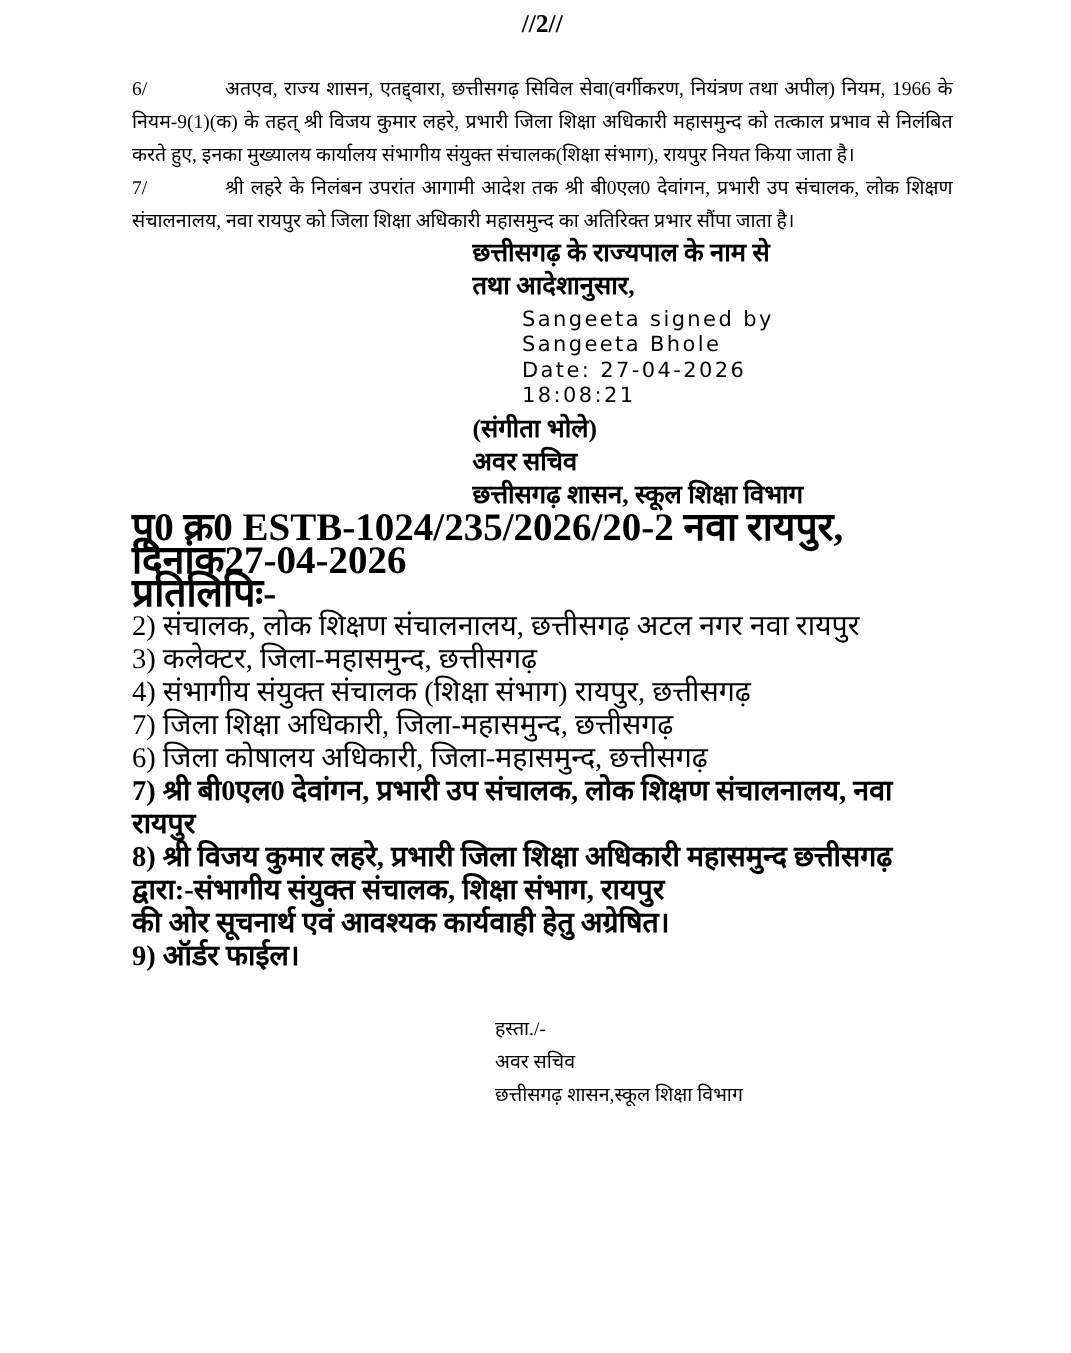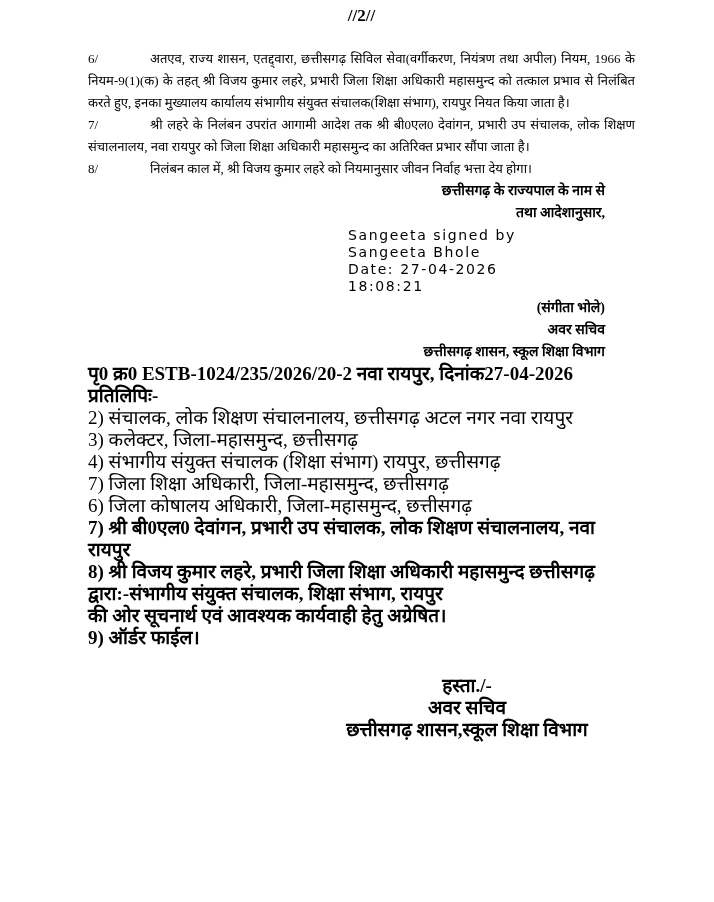--- a/index.html
+++ b/index.html
@@ -28,67 +28,66 @@
     margin: 0;
     font-size: 13px;
     line-height: 22px;
     text-align: justify;
   }
   .pnum { display: inline-block; width: 62px; }
   .bold { font-weight: bold; }
   .right-col {
     margin-left: 227px;
     width: 290px;
-    text-align: right;
-    font-size: 14px;
+    text-align: left;
+    font-size: 17px;
     line-height: 22px;
     font-family: Liberation Serif, serif;
   }
   .digisig {
     margin: 3px 0 2px 260px;
     font-family: "DejaVu Sans", sans-serif;
     font-size: 14px;
     line-height: 17px;
     letter-spacing: 1.6px;
     color: #000000;
     text-align: left;
   }
   .ref-line, .copy-heading {
-    font-size: 19px;
+    font-size: 26px;
     line-height: 22px;
     font-weight: bold;
     margin: 0;
   }
   .copy-item {
     font-size: 19px;
     line-height: 22px;
     margin: 0;
   }
   .closing {
     margin: 26px 0 0 242px;
     width: 274px;
-    text-align: center;
-    font-weight: bold;
-    font-size: 19px;
+    text-align: left;
+    font-weight: normal;
+    font-size: 13px;
     line-height: 22px;
   }
 </style>
 </head>
 <body>
 
 <div class="page">
   <div class="content">
 
     <div class="page-num">//2//</div>
 
     <p class="para"><span class="pnum">6/</span><span>अतएव, राज्य शासन, एतद्द्वारा, छत्तीसगढ़ सिविल सेवा(वर्गीकरण, नियंत्रण तथा अपील) नियम, 1966 के नियम-9(1)(क) के तहत् श्री विजय कुमार लहरे, प्रभारी जिला शिक्षा अधिकारी महासमुन्द को तत्काल प्रभाव से निलंबित करते हुए, इनका मुख्यालय कार्यालय संभागीय संयुक्त संचालक(शिक्षा संभाग), रायपुर नियत किया जाता है।</span></p>
 
     <p class="para"><span class="pnum">7/</span><span>श्री लहरे के निलंबन उपरांत आगामी आदेश तक श्री बी0एल0 देवांगन, प्रभारी उप संचालक, लोक शिक्षण संचालनालय, नवा रायपुर को जिला शिक्षा अधिकारी महासमुन्द का अतिरिक्त प्रभार सौंपा जाता है।</span></p>
 
-    <p class="para"><span class="pnum">8/</span><span>निलंबन काल में, श्री विजय कुमार लहरे को नियमानुसार जीवन निर्वाह भत्ता देय होगा।</span></p>
 
     <div class="right-col bold">
       <div>छत्तीसगढ़ के राज्यपाल के नाम से</div>
       <div>तथा आदेशानुसार,</div>
     </div>
 
     <div class="digisig">
       <div>Sangeeta signed by</div>
       <div>Sangeeta Bhole</div>
       <div>Date: 27-04-2026</div>

